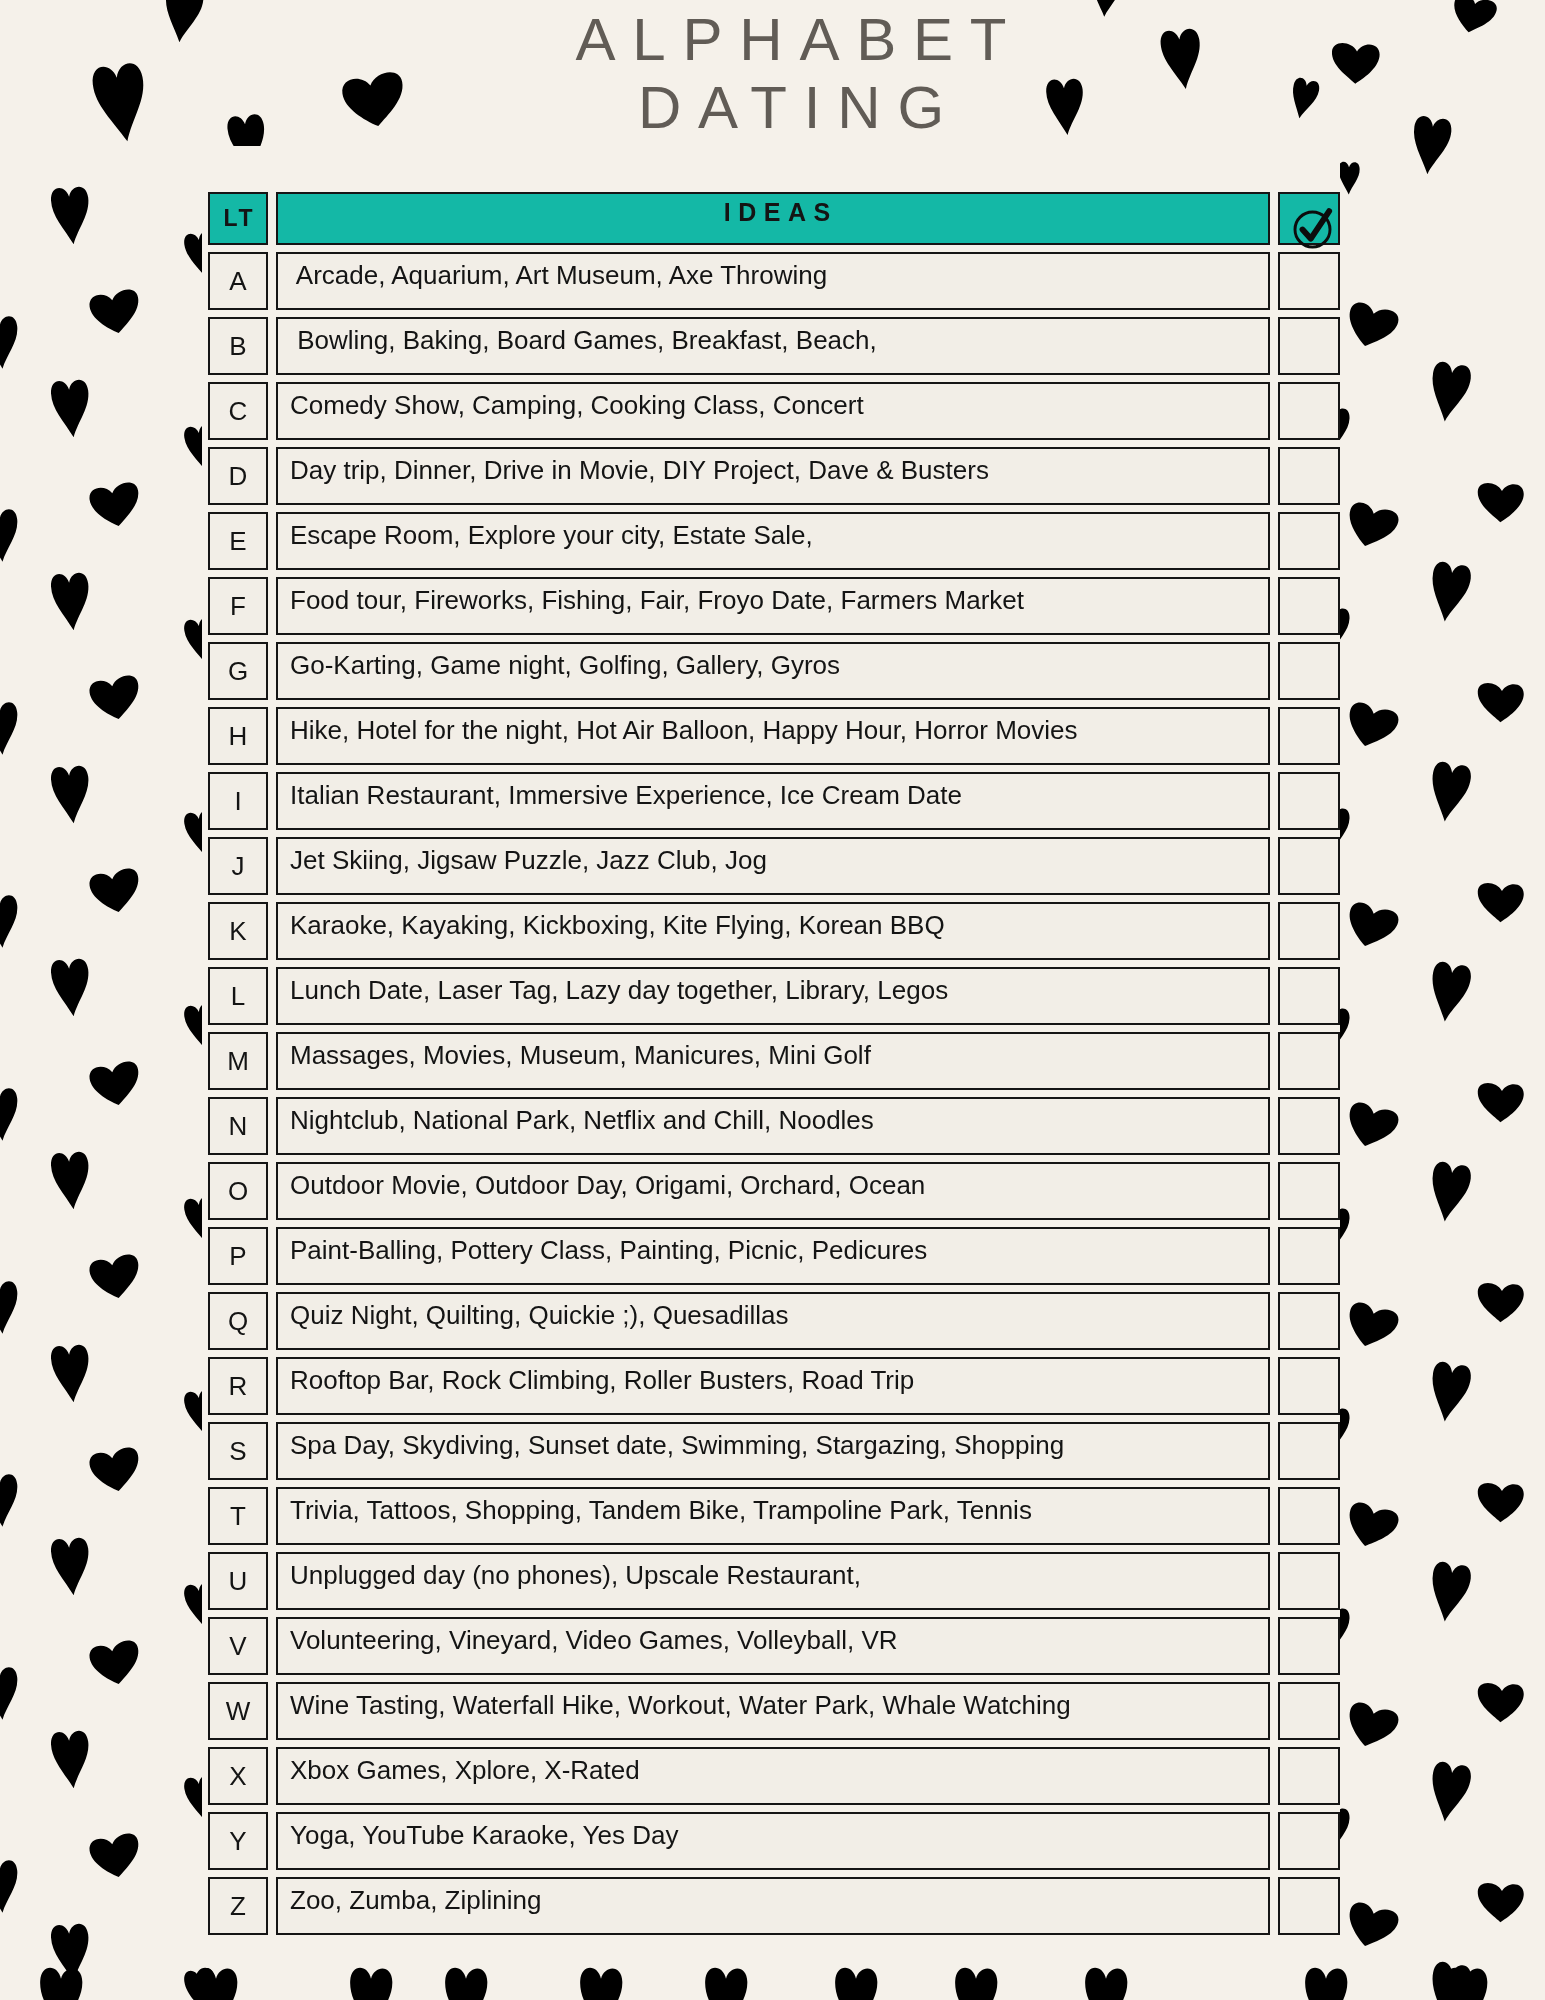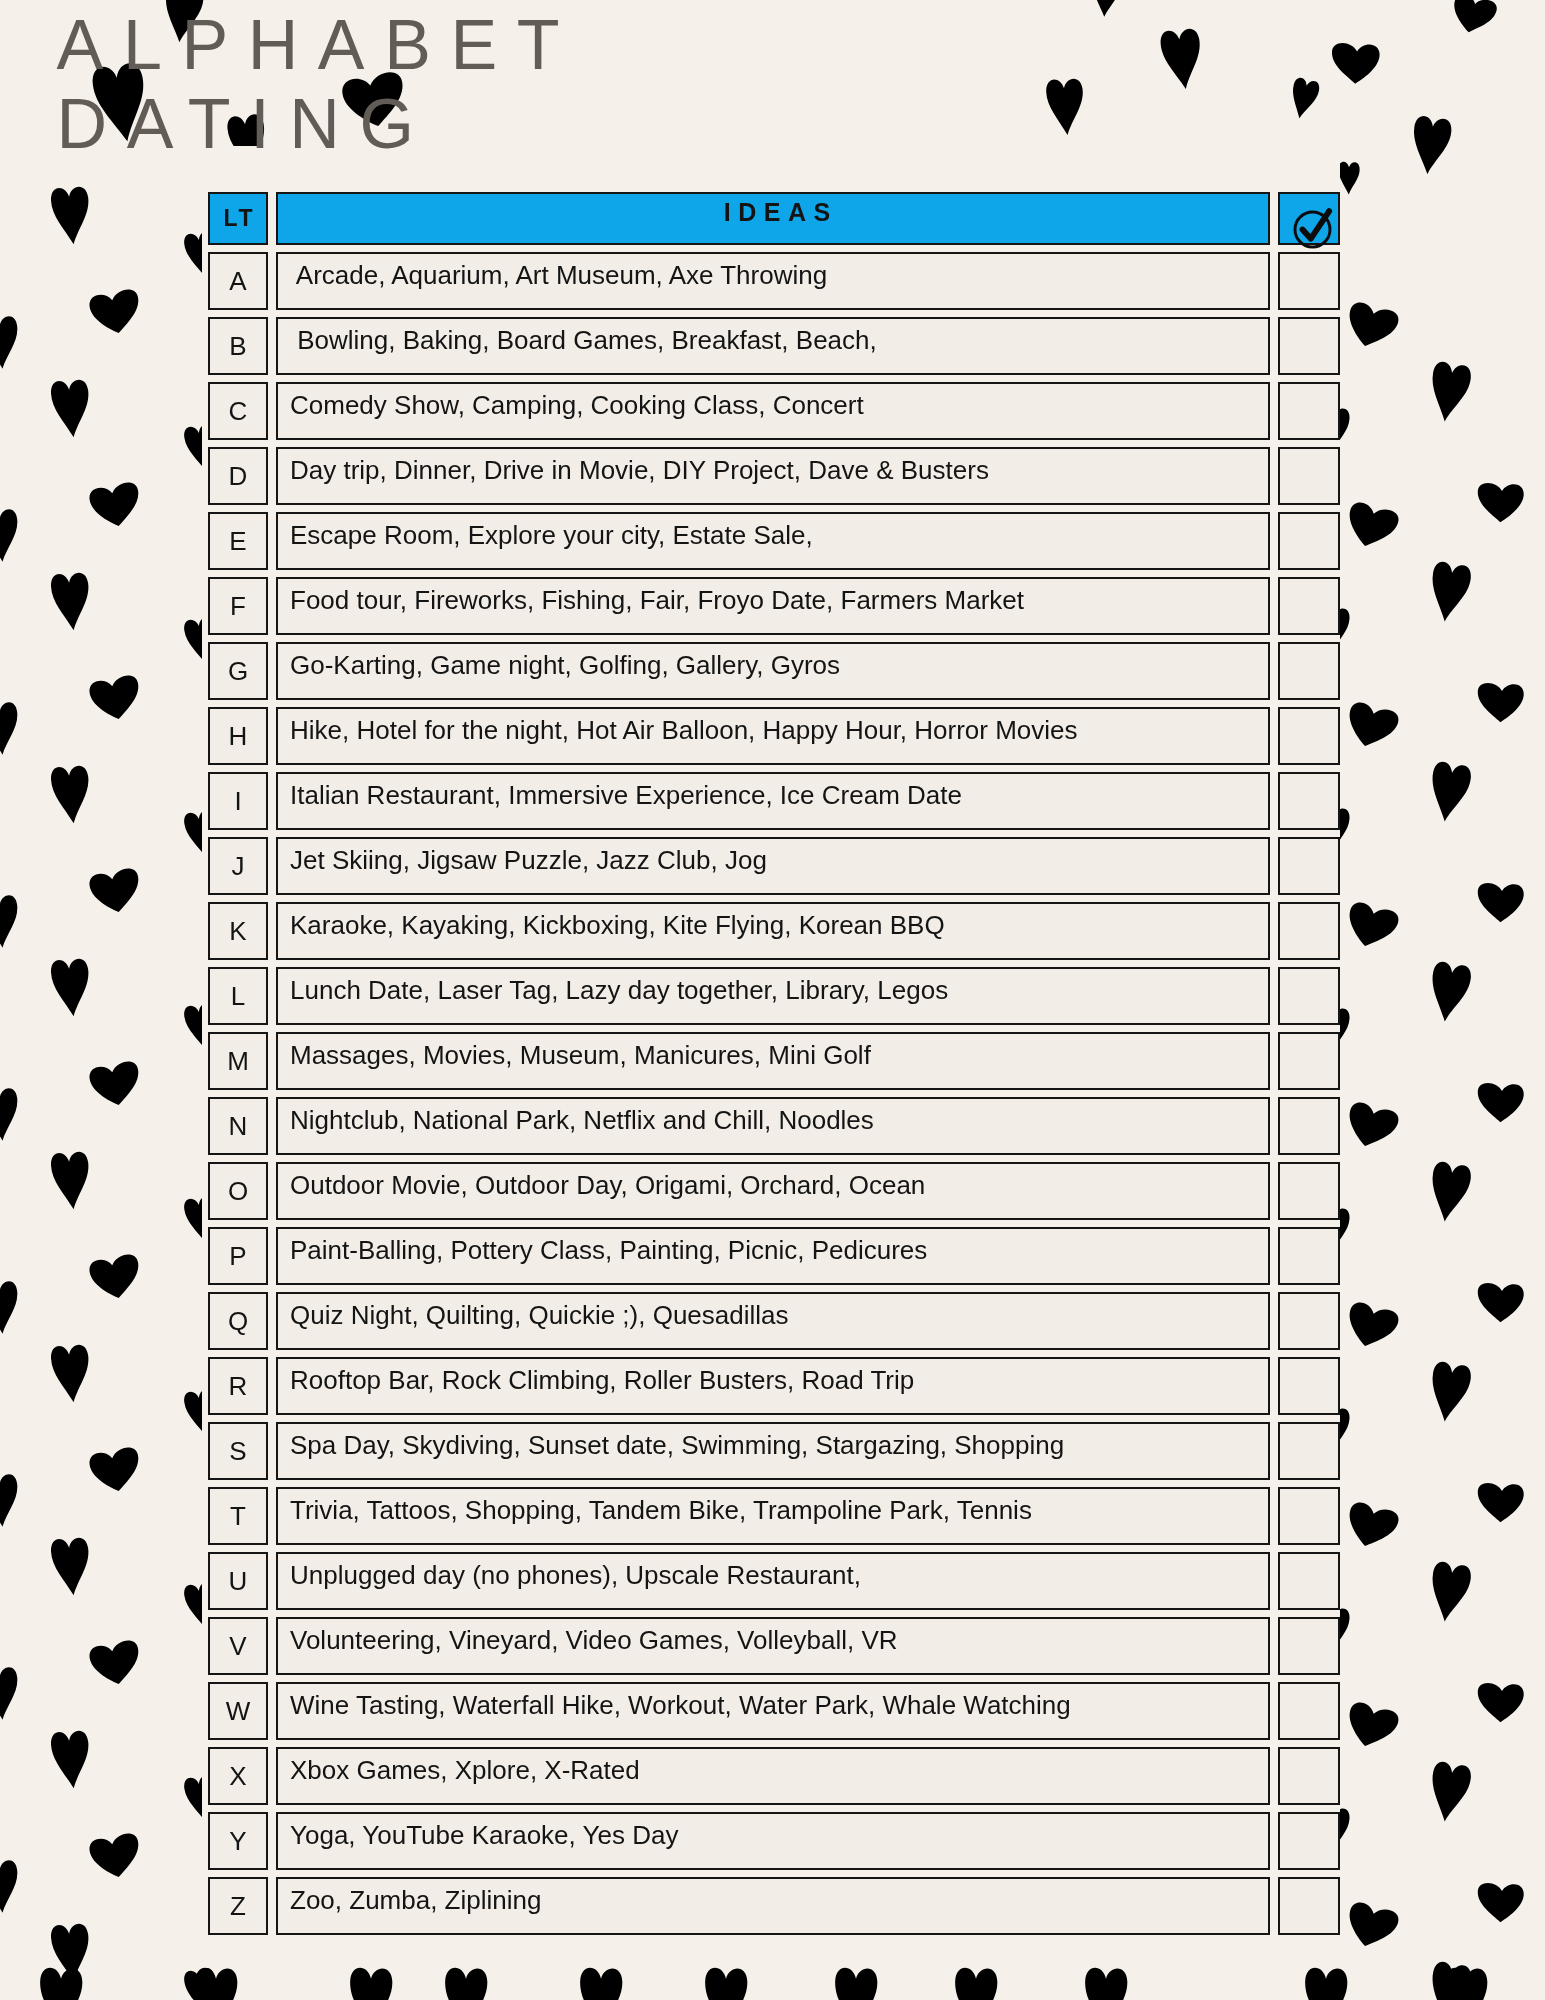--- a/index.html
+++ b/index.html
@@ -13,35 +13,35 @@
   .hearts-layer{position:absolute;inset:0;z-index:1;}
   .heart{position:absolute;overflow:visible;}
   
   .table-backdrop{
     position:absolute;left:202px;top:146px;width:1138px;height:1812px;
     background:#f5f1ea;z-index:2;
   }
   
   .title{
     position:absolute;top:6px;left:0;right:0;z-index:3;
-    text-align:left;color:#615c56;
-    font-weight:300;font-size:70px;line-height:1.13;
+    text-align:center;color:#615c56;
+    font-weight:300;font-size:60px;line-height:1.13;
     letter-spacing:0.28em;text-indent:0.28em;padding-left:37px;
   }
   
   .sheet{position:absolute;left:208px;top:192px;width:1132px;z-index:4;}
   .hrow,.row{display:flex;gap:8px;}
   .hrow{height:53px;}
   .row{height:58px;}
   .rows{display:flex;flex-direction:column;gap:7px;margin-top:7px;}
   .cell{
     box-sizing:border-box;border:2px solid #151515;background:#f2eee7;
     display:flex;align-items:center;position:relative;
   }
-  .hrow .cell{background:#0ea5e9;}
+  .hrow .cell{background:#14b8a6;}
   .letter-cell{width:60px;justify-content:center;}
   .ideas-cell{flex:1;padding:0 4px 12px 12px;}
   .check-cell{width:62px;justify-content:center;}
   .lt-label{font-weight:700;font-size:23px;letter-spacing:0.12em;text-indent:0.12em;}
   .ideas-header{width:100%;text-align:center;font-weight:700;font-size:25px;letter-spacing:0.3em;text-indent:0.3em;}
   .letter{font-size:26px;}
   .ideas{font-size:26px;white-space:pre;}
   .check-circle-icon{
     position:absolute;width:50px;height:52px;right:-2px;top:7px;overflow:visible;
   }

